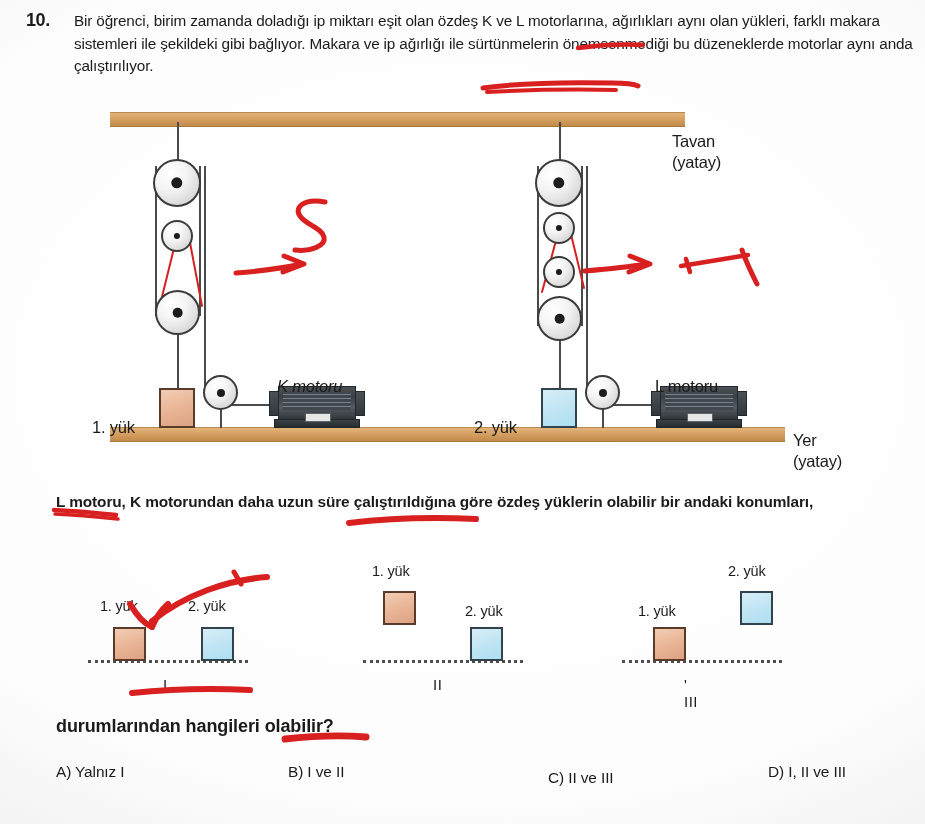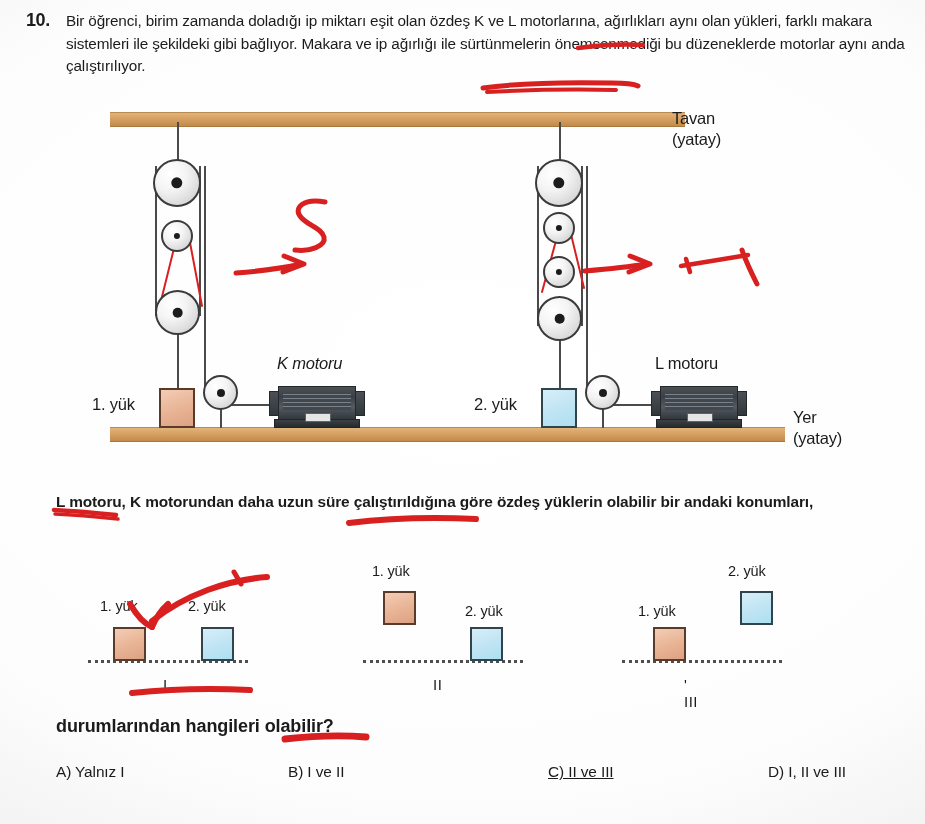--- a/index.html
+++ b/index.html
@@ -31,21 +31,21 @@
     width: 900px;
     display: flex;
     align-items: flex-start;
   }
   .qnum {
     font-weight: bold;
     font-size: 18px;
     width: 36px;
     flex: none;
     text-align: right;
-    padding-right: 16px;
+    padding-right: 24px;
     letter-spacing: -0.3px;
   }
   .qtext {
     font-size: 15.3px;
     line-height: 22.6px;
     letter-spacing: -0.15px;
     width: 848px;
   }
 
   
@@ -64,20 +64,21 @@
     background: linear-gradient(180deg, #e2b47a 0%, #d6a062 45%, #c28b4c 100%);
     border-top: 1px solid #b98b52;
     border-bottom: 1px solid #a9783f;
   }
   .label {
     position: absolute;
     font-size: 16.5px;
     line-height: 21px;
     letter-spacing: -0.2px;
     white-space: nowrap;
+    margin-top: 23px;
   }
   .rope {
     position: absolute;
     background: #4a4a4a;
   }
   .rope.v { width: 2px; }
   .rope.h { height: 2px; }
 
   .pulley {
     position: absolute;
@@ -360,15 +361,15 @@
 
 <div id="closing">durumlarından hangileri olabilir?</div>
 
 <svg class="ink marker" width="925" height="40" style="left:0;top:716px;">
   <path d="M285,23 C312,20 342,19 366,21" stroke-width="7"></path>
 </svg>
 
 <div id="choices">
   <div class="choice" style="left:56px; top:0;">A) Yalnız I</div>
   <div class="choice" style="left:288px; top:0;">B) I  ve II</div>
-  <div class="choice" style="left:548px; top:0;text-decoration:underline;">C) II ve III</div>
+  <div class="choice" style="left:548px; top:6px;">C) II ve III</div>
   <div class="choice" style="left:768px; top:0;">D) I, II ve III</div>
 </div>
 
 </body></html>

